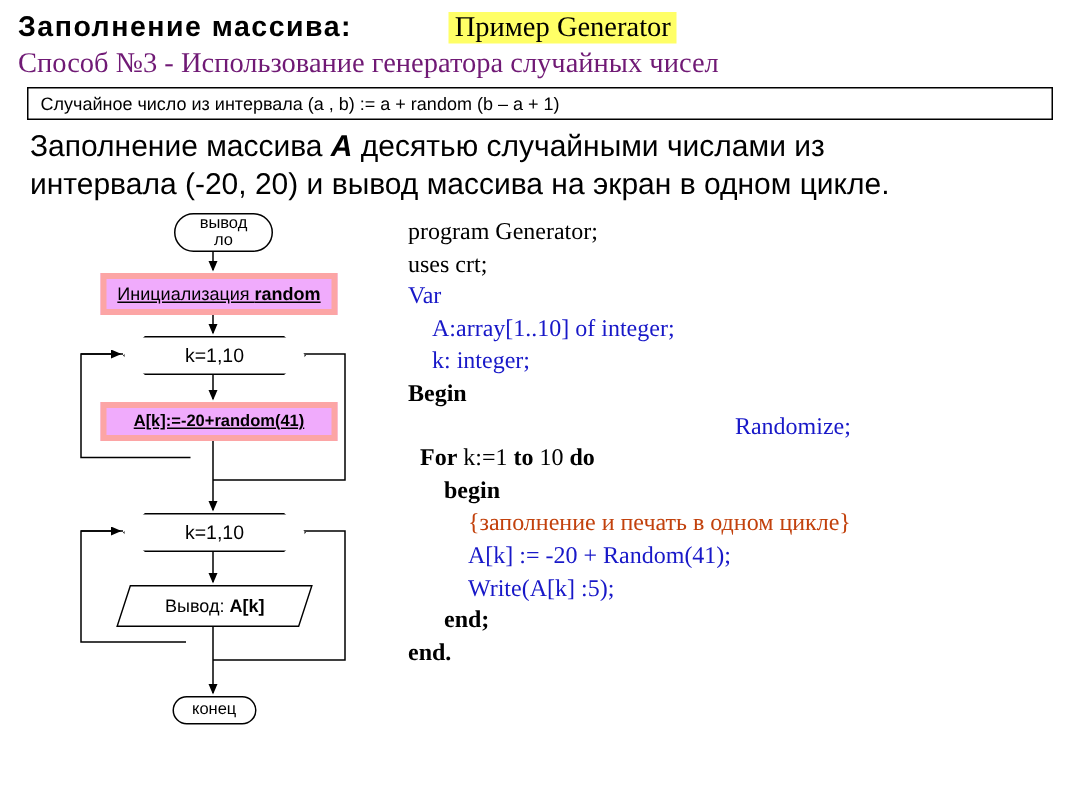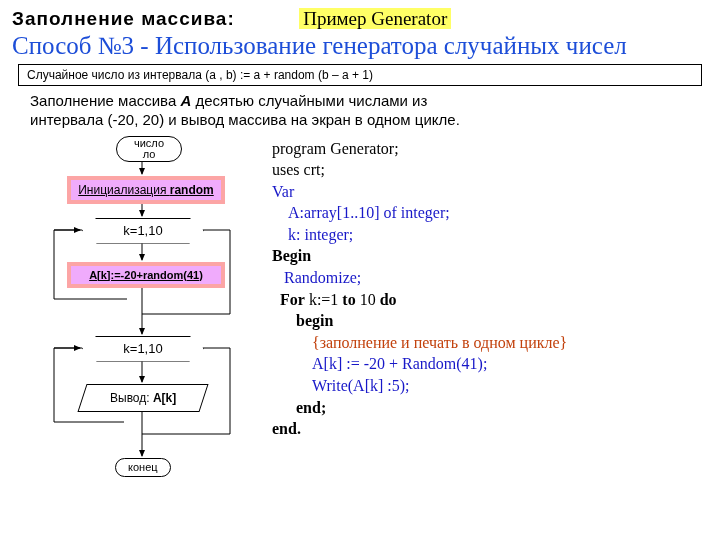--- a/index.html
+++ b/index.html
@@ -8,28 +8,28 @@
     font-family: Arial, sans-serif;
     font-size: 14px;
     width: 696px;
     height: 524px;
     background: #fff;
     color: #000;
   }
   .title-row { margin-bottom: 2px; }
   .title-black { font-weight: bold; font-size: 19px; letter-spacing: 1px; }
   .title-hl { background: #ffff66; font-size: 19px; padding: 0 4px; font-family: "Comic Sans MS", cursive; margin-left: 45px; }
-  .title-blue { color: #1d4ed8; font-size: 25px; font-family: "Comic Sans MS", cursive; }
+  .title-blue { color: #701a75; font-size: 19px; font-family: "Comic Sans MS", cursive; }
   .formula-box {
     border: 1.5px solid #000;
     padding: 3px 8px;
     margin: 4px 6px 6px 6px;
     font-size: 12px;
   }
-  .task-text { font-size: 15px; margin: 2px 6px 4px 18px; line-height: 1.25; }
+  .task-text { font-size: 20px; margin: 2px 6px 4px 8px; line-height: 1.25; }
   .content-row { display: flex; }
   .flowchart {
     position: relative;
     width: 260px;
     height: 380px;
     flex-shrink: 0;
   }
   .code-block {
     font-family: "Times New Roman", serif;
     font-size: 16px;
@@ -122,21 +122,21 @@
       <line x1="130" y1="276" x2="130" y2="300" stroke="#000"></line>
 
       <polyline points="70,214 42,214 42,288 112,288" fill="none" stroke="#000"></polyline>
       <line x1="42" y1="214" x2="68" y2="214" stroke="#000" marker-end="url(#ah)"></line>
 
       <polyline points="190,214 218,214 218,300 130,300" fill="none" stroke="#000"></polyline>
 
       <line x1="130" y1="300" x2="130" y2="322" stroke="#000" marker-end="url(#ah)"></line>
     </svg>
 
-    <div class="fc terminator" style="left:104px; top:2px; width:44px;">число
+    <div class="fc terminator" style="left:104px; top:2px; width:44px;">вывод
 ло</div>
 
     <div class="fc process" style="left:55px; top:42px; width:138px;">
       <span>Инициализация </span><b>random</b>
     </div>
 
     <div class="fc hex" style="left:70px; top:84px;">k=1,10</div>
 
     <div class="fc process" style="left:55px; top:128px; width:138px; font-weight:bold; font-size:11px;">A[k]:=-20+random(41)</div>
 
@@ -149,21 +149,21 @@
     <div class="fc terminator" style="left:103px; top:324px; padding:3px 12px;">конец</div>
   </div>
 
   <div class="code-block">
     <div>program Generator;</div>
     <div>uses crt;</div>
     <div class="blue">Var</div>
     <div class="blue" style="padding-left:16px;">A:array[1..10] of integer;</div>
     <div class="blue" style="padding-left:16px;">k: integer;</div>
     <div class="kw">Begin</div>
-    <div class="blue" style="padding-left:12px;">Randomize;</div>
+    <div class="blue" style="padding-left:12px;text-align:right;">Randomize;</div>
     <div style="padding-left:8px;">
       <span class="kw">For</span><span>  k:=1 </span><span class="kw">to</span><span> 10 </span><span class="kw">do</span>
     </div>
     <div class="kw" style="padding-left:24px;">begin</div>
     <div class="cmt" style="padding-left:40px;">{заполнение  и печать в одном цикле}</div>
     <div class="blue" style="padding-left:40px;">A[k] := -20 + Random(41);</div>
     <div class="blue" style="padding-left:40px;">Write(A[k] :5);</div>
     <div class="kw" style="padding-left:24px;">end;</div>
     <div class="kw">end.</div>
   </div>

